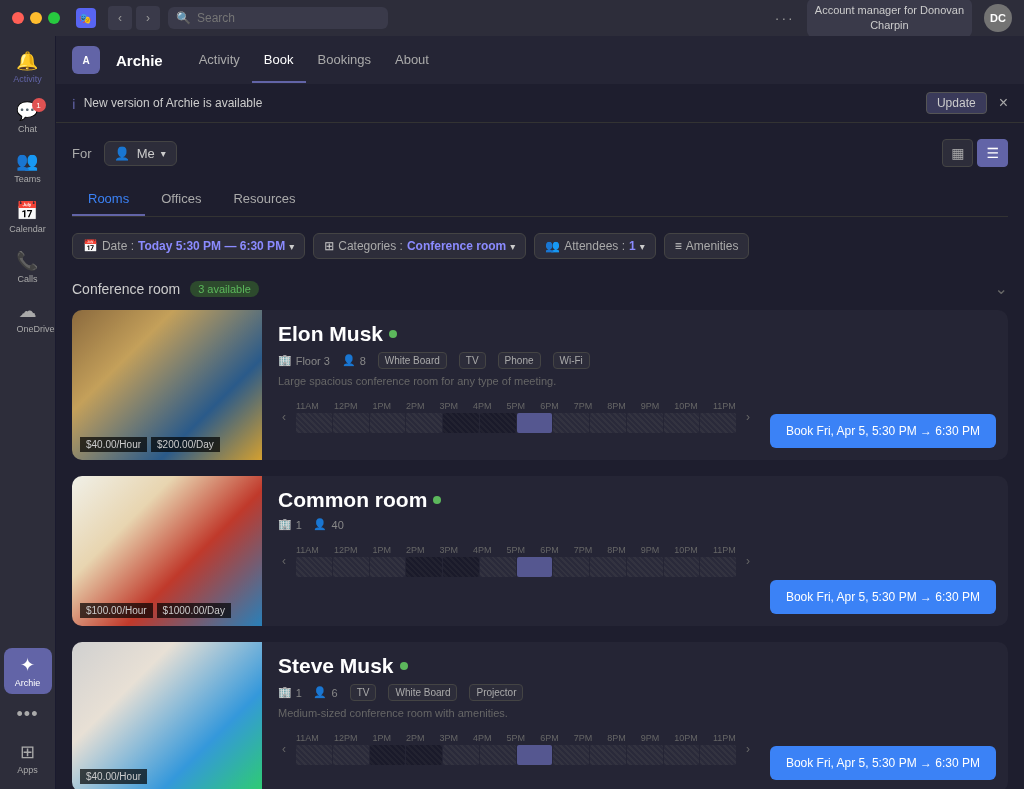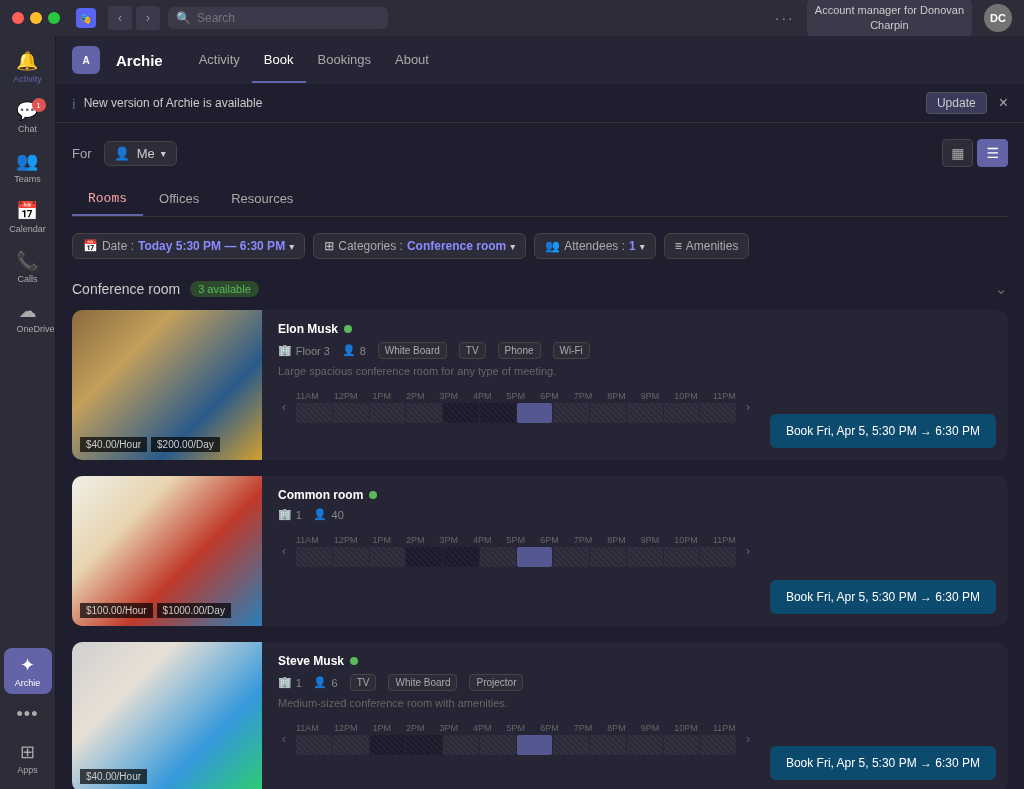--- a/index.html
+++ b/index.html
@@ -283,23 +283,22 @@
       border-bottom: 1px solid #333;
     }
     .tab-item {
       padding: 8px 16px;
       font-size: 13px;
       color: #aaa;
       cursor: pointer;
       border-bottom: 2px solid transparent;
     }
     .tab-item.active {
-      color: #fca5a5;
+      color: #3b82f6;
       border-bottom: 2px solid #6264a7;
-      font-family: Liberation Mono, monospace;
     }
 
     
     .filters {
       display: flex;
       gap: 8px;
       margin-bottom: 20px;
       flex-wrap: wrap;
     }
     .filter-btn {
@@ -387,21 +386,21 @@
 
     
     .room-details {
       flex: 1;
       padding: 12px 16px;
       display: flex;
       flex-direction: column;
       gap: 6px;
     }
     .room-name {
-      font-size: 12px;
+      font-size: 21px;
       font-weight: 600;
       color: white;
       display: flex;
       align-items: center;
       gap: 6px;
     }
     .status-dot {
       width: 8px; height: 8px;
       border-radius: 50%;
       background: #5cb85c;
@@ -493,21 +492,21 @@
       opacity: 0.8;
     }
     .timeline-row {
       display: flex;
       align-items: center;
       gap: 4px;
     }
 
     
     .book-btn {
-      background: #0c4a6e;
+      background: #3b82f6;
       color: white;
       border: none;
       padding: 10px 16px;
       border-radius: 6px;
       font-size: 12px;
       cursor: pointer;
       white-space: nowrap;
       margin-top: auto;
       flex-shrink: 0;
       align-self: flex-end;

